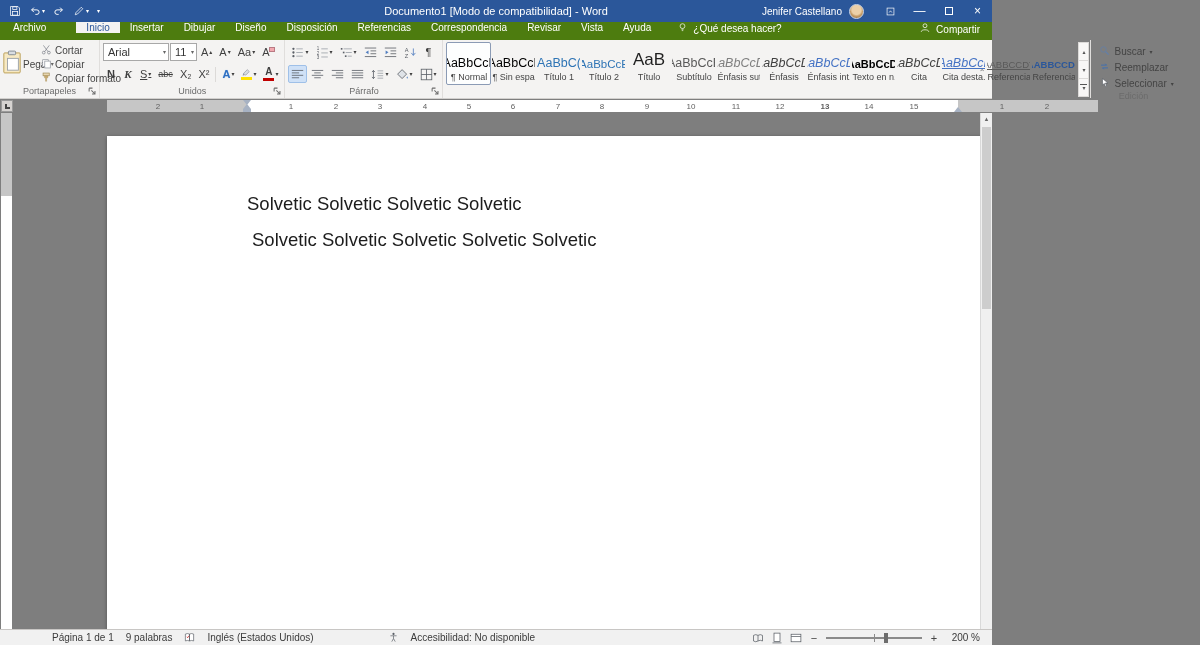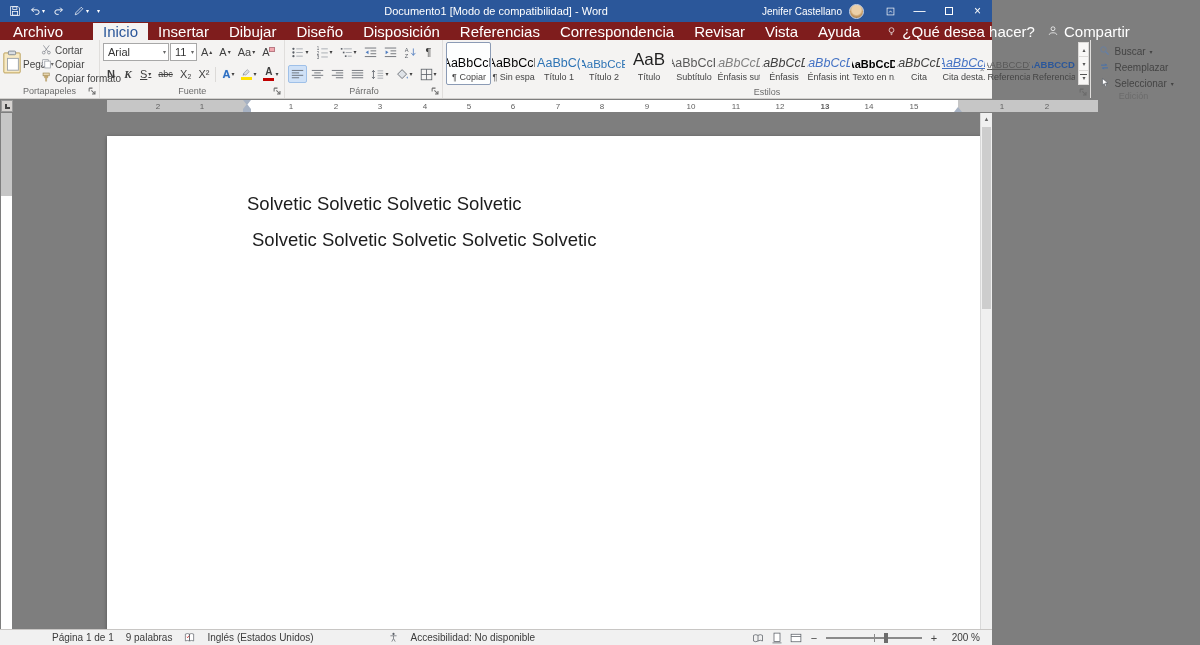--- a/index.html
+++ b/index.html
@@ -14,21 +14,21 @@
   .caret{font-size:6px;line-height:1;}
   .title-center{position:absolute;left:0;right:0;top:0;height:22px;display:flex;align-items:center;justify-content:center;font-size:11px;}
   .tb-right{margin-left:auto;display:flex;align-items:center;z-index:2;}
   .user-name{font-size:10px;margin-right:7px;}
   .avatar{width:15px;height:15px;border-radius:50%;background:radial-gradient(circle at 50% 38%,#ecd0a8 0 44%,#c79d68 60%,#7d5c35 100%);border:1px solid #cfd8e8;margin-right:12px;}
   .win-btn{width:29px;height:22px;display:flex;align-items:center;justify-content:center;font-size:12px;}
   .win-btn svg{width:11px;height:11px;display:block;}
   .max-box{width:8px;height:8px;border:1px solid #fff;display:block;}
 
   
-  .tabrow{height:18px;background:#7f1d1d;display:flex;align-items:flex-end;color:#fff;font-size:15px;flex:0 0 auto;}
+  .tabrow{height:18px;background:#4d7c0f;display:flex;align-items:flex-start;color:#fff;font-size:10px;flex:0 0 auto;}
   .tab{display:flex;align-items:center;padding:0 10px;white-space:nowrap;}
   .tab.active{background:#f4f3f2;color:#2b579a;}
   .file-tab{padding:0 13px;}
   .tabs-host{display:flex;padding-left:17px;}
   .tellme{display:flex;align-items:center;gap:5px;margin-left:16px;white-space:nowrap;}
   .tellme svg{width:11px;height:11px;}
   .share-btn{margin-left:auto;display:flex;align-items:center;gap:5px;padding:0 12px;white-space:nowrap;}
   .share-btn svg{width:12px;height:12px;}
 
   
@@ -337,21 +337,21 @@
               <span class="fc-stack">
                 <span class="letter">A</span>
                 <span class="bar red"></span>
               </span>
               <span class="caret">▾</span>
             </div>
           </div>
         </div>
       </div>
       <div class="group-label">
-        <span>Fuente</span>
+        <span>Unidos</span>
         <span class="launcher">
             <svg viewBox="0 0 8 8">
               <path d="M1 1 h3 M1 1 v3 M3 3 l3 3 M6.2 3.6 v2.6 h-2.6" fill="none" stroke="#6a6a6a" stroke-width="0.9"></path>
             </svg>
           </span>
       </div>
     </div>
 
     <div class="group g-par">
       <div class="group-body">
@@ -486,21 +486,21 @@
             </svg>
           </span>
       </div>
     </div>
 
     <div class="group g-styles">
       <div class="group-body styles-body">
         <div class="styles-gallery">
             <div class="style-card selected">
               <div class="style-preview sv-normal">AaBbCcL</div>
-              <div class="style-name">¶ Copiar</div>
+              <div class="style-name">¶ Normal</div>
             </div>
             <div class="style-card">
               <div class="style-preview sv-normal">AaBbCcL</div>
               <div class="style-name">¶ Sin espa...</div>
             </div>
             <div class="style-card">
               <div class="style-preview sv-h1">AaBbC(</div>
               <div class="style-name">Título 1</div>
             </div>
             <div class="style-card">
@@ -551,28 +551,20 @@
         <div class="gallery-scroll">
           <div class="gs-btn">▴</div>
           <div class="gs-btn">▾</div>
           <div class="gs-btn">
             <span style="display:flex;flex-direction:column;align-items:center;">
                 <span style="width:7px;height:1px;background:#555;margin-bottom:1px;"></span>
                 <span style="font-size:6px;line-height:5px;">▾</span>
               </span>
           </div>
         </div>
-      </div>
-      <div class="group-label">
-        <span>Estilos</span>
-        <span class="launcher">
-            <svg viewBox="0 0 8 8">
-              <path d="M1 1 h3 M1 1 v3 M3 3 l3 3 M6.2 3.6 v2.6 h-2.6" fill="none" stroke="#6a6a6a" stroke-width="0.9"></path>
-            </svg>
-          </span>
       </div>
     </div>
 
     <div class="group g-edit">
       <div class="group-body">
         <div class="edit-col">
           <div class="edit-btn">
             <span><svg viewBox="0 0 16 16">
                   <circle cx="6.5" cy="6.5" r="4" fill="none" stroke="#5f7fae"></circle>
                   <path d="M9.5 9.5 L14 14" stroke="#5f7fae" stroke-width="1.6"></path>

